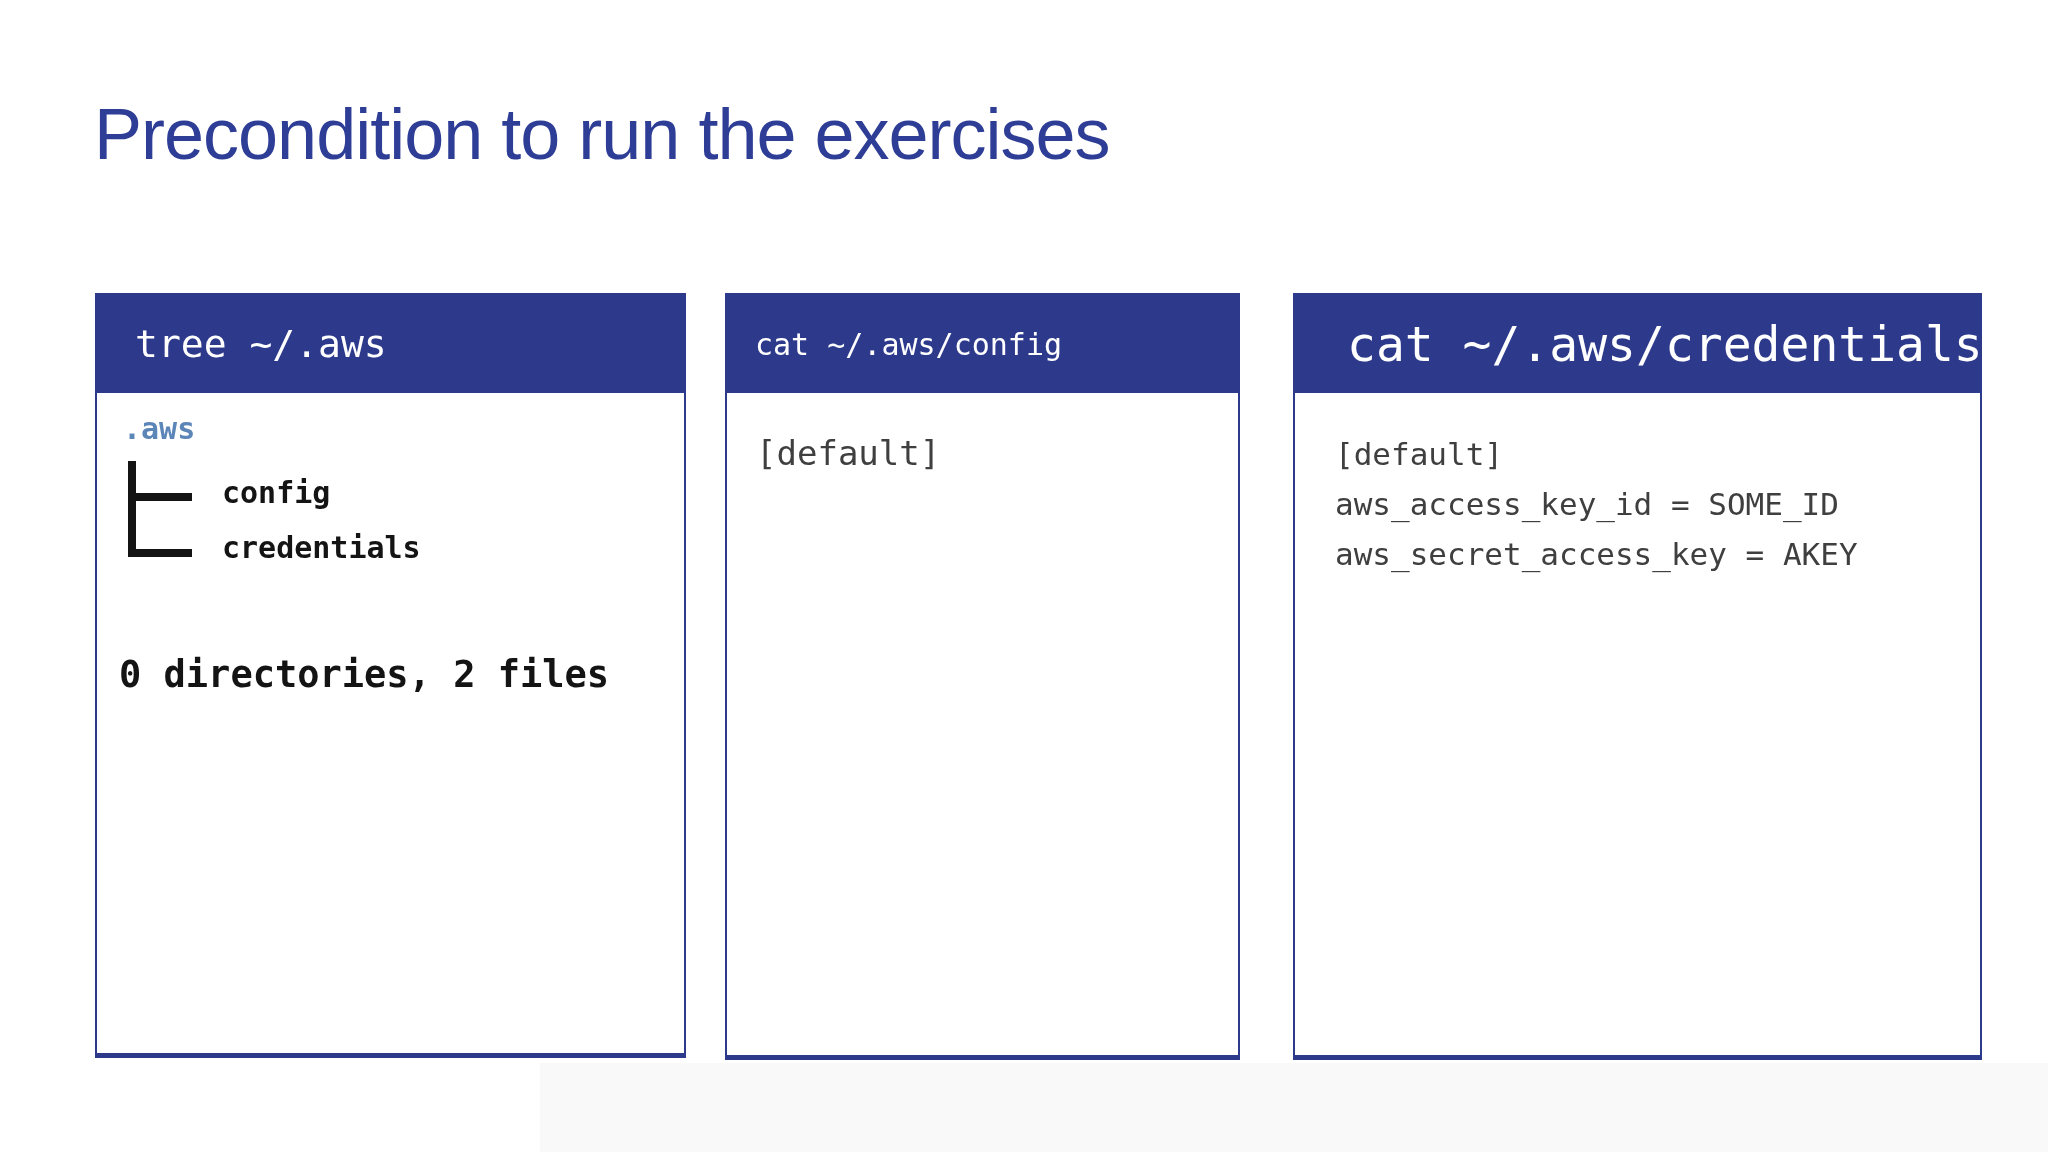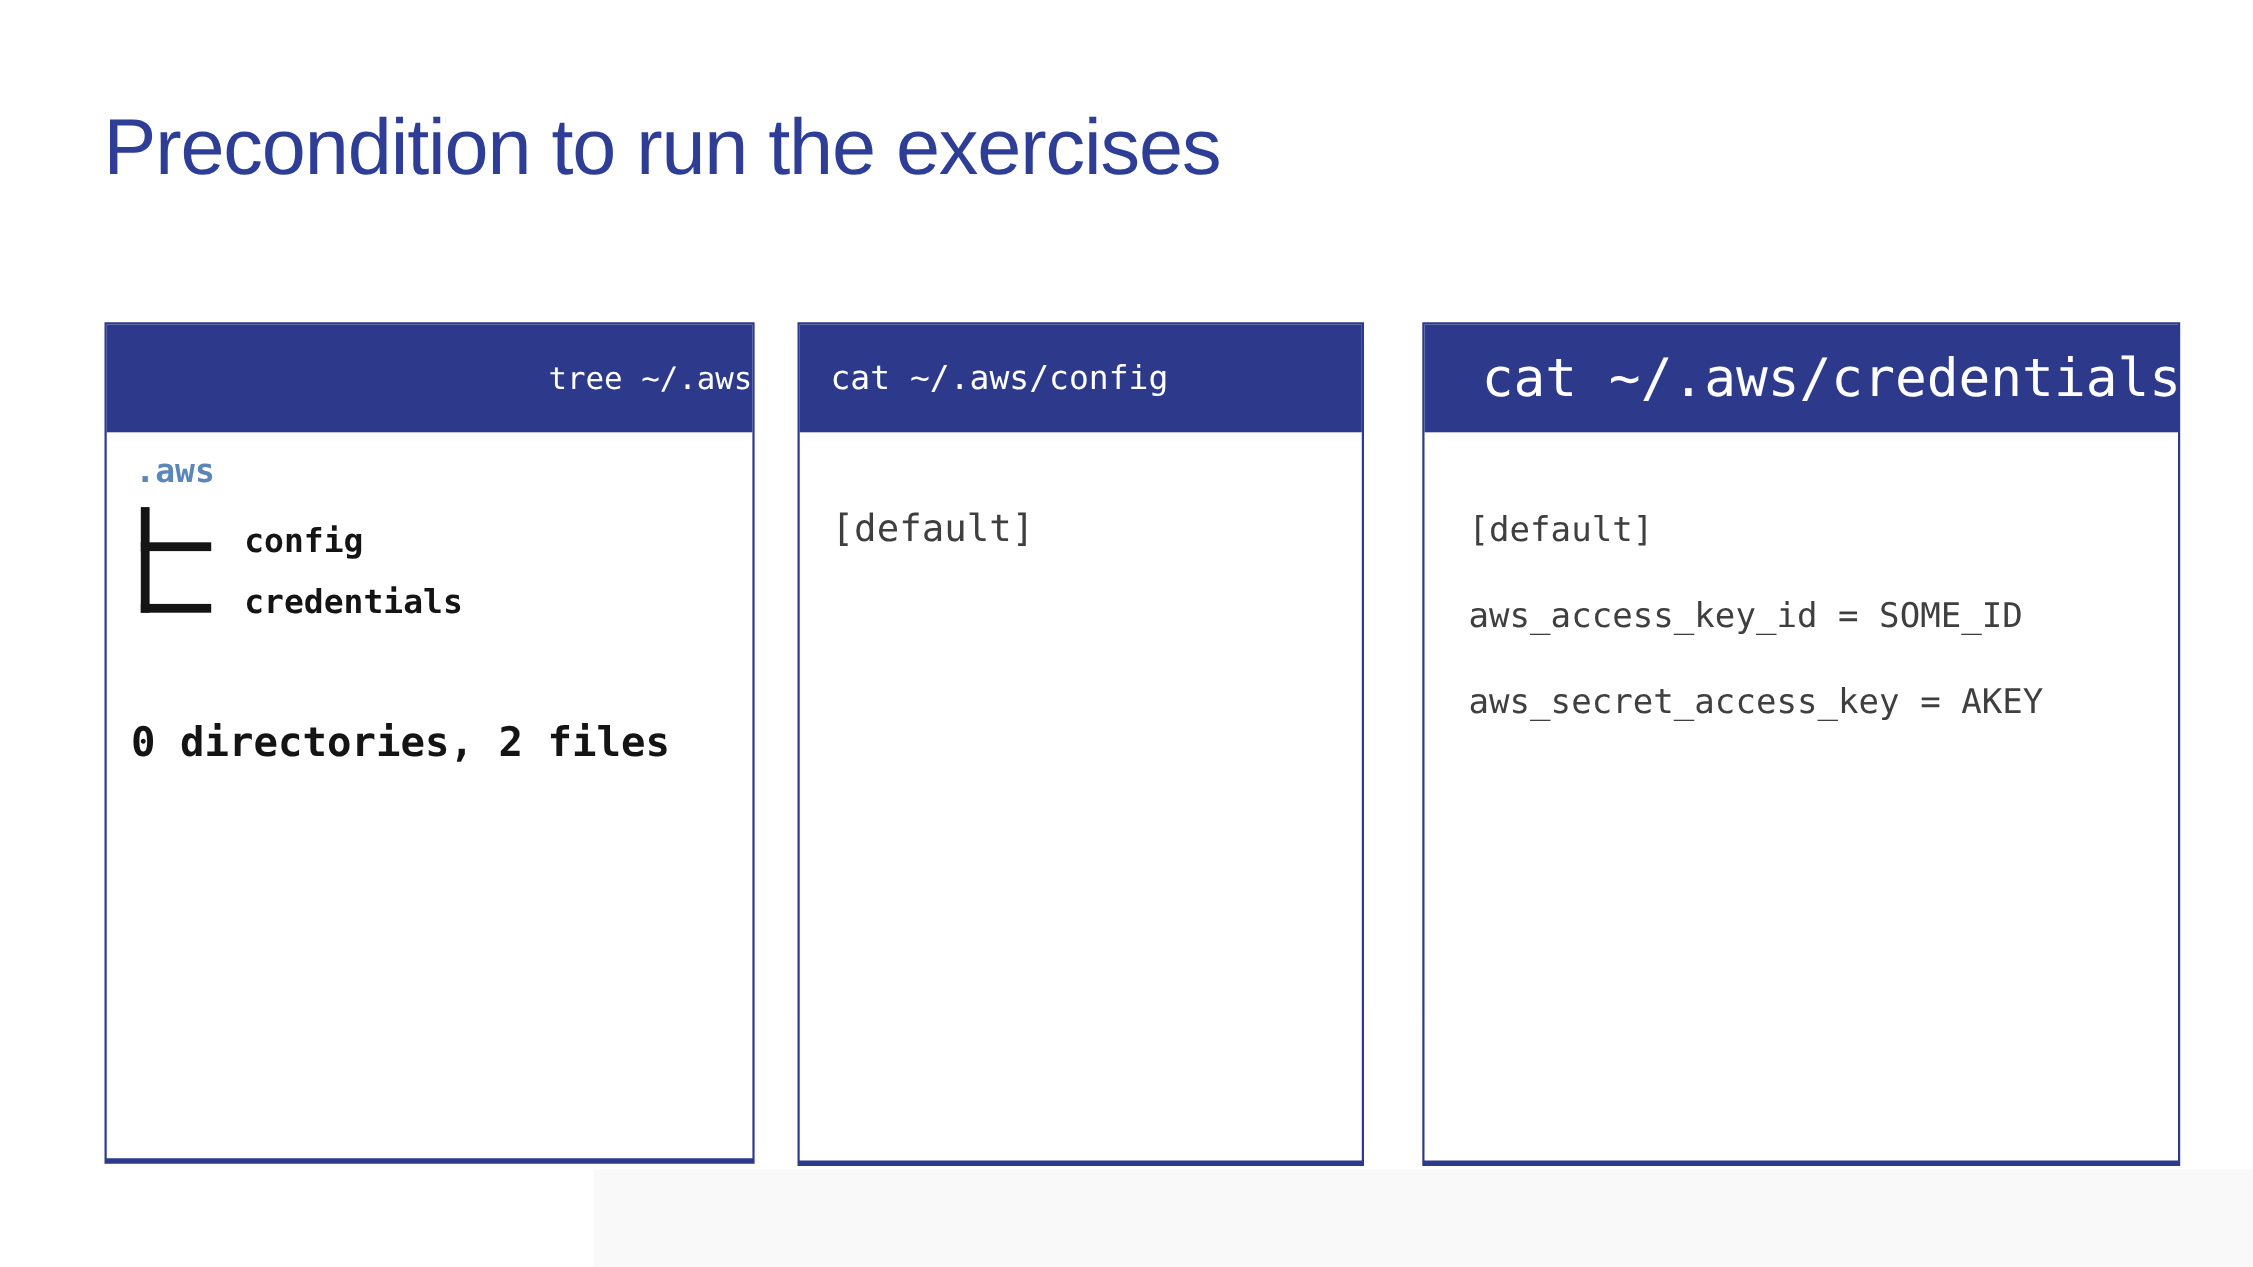--- a/index.html
+++ b/index.html
@@ -51,39 +51,39 @@
     height: 98px;
     background: #2d3a8c;
     display: flex;
     align-items: center;
     color: #ffffff;
     font-family: "DejaVu Sans Mono", monospace;
     font-weight: 400;
     white-space: nowrap;
     overflow: hidden;
   }
-  #panel-tree        .panel-header { font-size: 28px; padding-left: 38px; justify-content: flex-end; }
+  #panel-tree        .panel-header { font-size: 38px; padding-left: 38px; }
   #panel-config      .panel-header { font-size: 30px; padding-left: 28px; }
   #panel-credentials .panel-header { font-size: 48px; padding-left: 52px; }
 
   .panel-body {
     font-family: "DejaVu Sans Mono", monospace;
     color: #3f3f3f;
   }
   #panel-config .panel-body {
     padding: 36px 0 0 29px;
     font-size: 34px;
     line-height: 48px;
   }
   #panel-credentials .panel-body {
     padding: 36px 0 0 40px;
     font-size: 31px;
     line-height: 50px;
   }
-  .output-line { white-space: pre; margin-top: 28px; }
+  .output-line { white-space: pre; }
 
   
   .tree-body {
     position: relative;
     height: 660px;
     color: #141414;
     font-weight: bold;
   }
   .tree-root {
     position: absolute;

